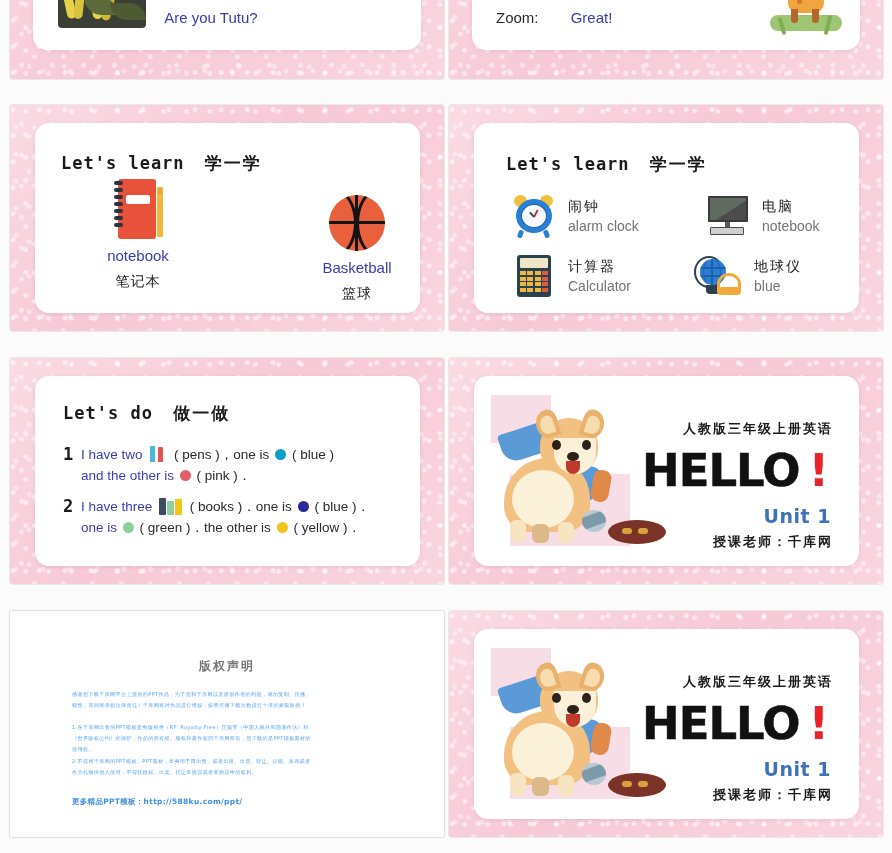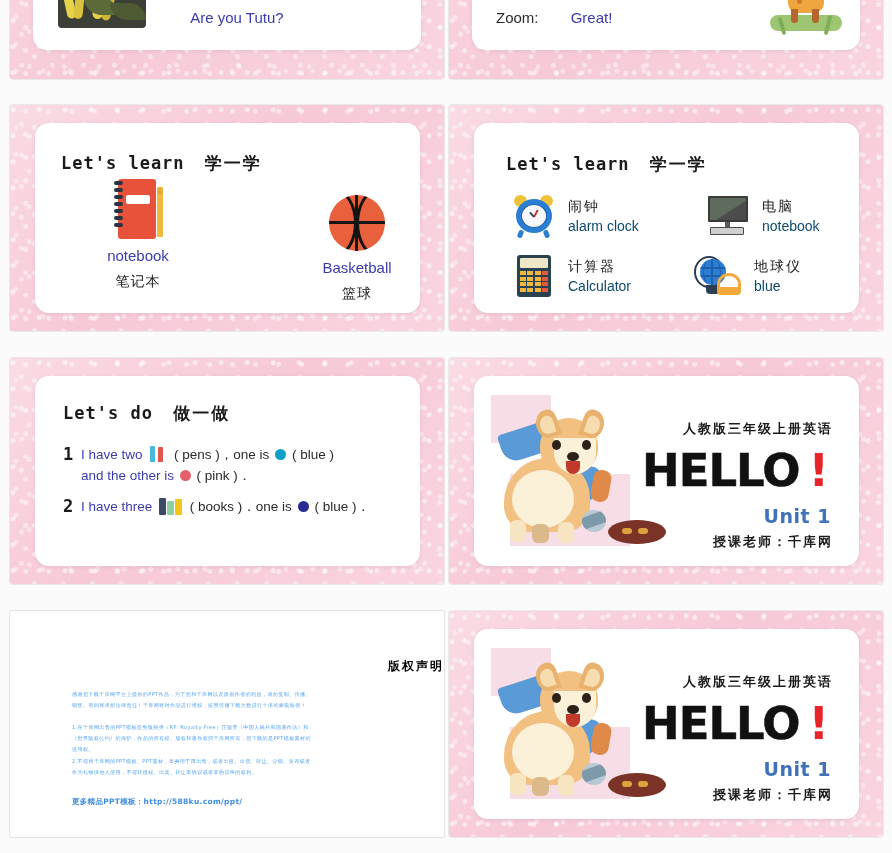--- a/index.html
+++ b/index.html
@@ -61,21 +61,21 @@
   .ll-col { position: absolute; text-align: center; width: 120px; }
   .ll-icon { height: 62px; display: flex; align-items: flex-end; justify-content: center; }
   .ll-en { margin-top: 8px; font-size: 15px; color: #3b3bb0; white-space: nowrap; }
   .ll-cn { margin-top: 9px; font-size: 14px; color: #222; font-family: "DejaVu Sans", sans-serif; letter-spacing: 1px; }
 
   
   .lr-item { position: absolute; display: flex; align-items: center; gap: 10px; }
   .lr-ico { width: 48px; height: 46px; display: flex; align-items: center; justify-content: center; }
   .lr-txt { line-height: 1.45; }
   .lr-cn { font-size: 14px; color: #1d1d1d; font-family: "DejaVu Sans", sans-serif; letter-spacing: 2px; }
-  .lr-en { font-size: 14px; color: #0c4a6e; white-space: nowrap; }
+  .lr-en { font-size: 14px; color: #737373; white-space: nowrap; }
 
   
   .do-item { position: absolute; width: 350px; }
   .do-num {
     position: absolute; left: 0; top: 0;
     font-size: 17px; font-weight: 700; color: #1b1b1b;
     font-family: "DejaVu Sans Mono", monospace;
   }
   .do-lines { margin-left: 18px; }
   .do-line { font-size: 13.5px; color: #3b3bb0; line-height: 21px; white-space: nowrap; }
@@ -98,38 +98,38 @@
     font-size: 45px; letter-spacing: -1px; color: #111; line-height: 1;
     -webkit-text-stroke: 0.5px #111;
   }
   .hello-bang { position: absolute; font-family: "DejaVu Sans", sans-serif; font-weight: 700; font-size: 45px; color: #e8232a; line-height: 1; }
   .hello-unit { position: absolute; font-family: "DejaVu Sans", sans-serif; font-weight: 700; font-size: 19px; color: #3f72b8; letter-spacing: .5px; }
   .hello-teacher { position: absolute; font-family: "DejaVu Sans", sans-serif; font-weight: 700; font-size: 13px; color: #1a1a1a; letter-spacing: 2px; white-space: nowrap; }
   .pinkblock { position: absolute; background: #f7dde6; }
 
   
   .cr-title {
-    position: absolute; width: 100%; text-align: right;
+    position: absolute; width: 100%; text-align: center;
     font-family: Liberation Sans, sans-serif; font-weight: 700;
-    font-size: 12px; color: #000000; letter-spacing: 2px;
+    font-size: 12px; color: #737373; letter-spacing: 2px;
   }
   .cr-p { position: absolute; font-family: "DejaVu Sans", sans-serif; font-size: 5.1px; color: #5aa6ef; line-height: 10.5px; letter-spacing: .35px; }
   .cr-link { position: absolute; font-family: "DejaVu Sans", sans-serif; font-weight: 700; font-size: 7.5px; color: #3f8ee0; letter-spacing: .3px; }
 </style>
 </head>
 <body>
 
 <div id="board">
 
   <div class="slide pink" style="left:10px; top:-140px; width:434px; height:219px; border-radius:3px;">
     <div class="inner" style="left:23px; top:15px; width:388px; height:175px;">
 
       <div class="dlg-row" style="left:88px; top:134px;">
         <span class="dlg-name blue">Zip:</span>
-        <span class="dlg-text" style="margin-left:40px;">Are you Tutu?</span>
+        <span class="dlg-text" style="margin-left:14px;">Are you Tutu?</span>
       </div>
 
       <div style="position:absolute; left:25px; top:108px; width:88px; height:45px; overflow:hidden;">
         <div style="position:absolute;left:0;top:-30px;width:88px;height:75px;background:#3c3f36;border-radius:4px;"></div>
         <div style="position:absolute;left:5px;top:-12px;width:9px;height:48px;background:#e8d24a;border-radius:5px;transform:rotate(-12deg);"></div>
         <div style="position:absolute;left:18px;top:-18px;width:9px;height:54px;background:#d8c23e;border-radius:5px;transform:rotate(6deg);"></div>
         <div style="position:absolute;left:33px;top:-20px;width:10px;height:56px;background:#e8d24a;border-radius:5px;transform:rotate(-4deg);"></div>
         <div style="position:absolute;left:48px;top:-8px;width:9px;height:46px;background:#cbb637;border-radius:5px;transform:rotate(14deg);"></div>
         <div style="position:absolute;left:26px;top:14px;width:34px;height:18px;background:#5d6b3a;border-radius:0 18px 0 18px;"></div>
         <div style="position:absolute;left:52px;top:20px;width:36px;height:17px;background:#4d5a32;border-radius:0 18px 0 18px;"></div>
@@ -337,20 +337,27 @@
           <div class="do-line">
             <span>I have three</span>
             <span class="books">
               <span class="bk" style="left:0;width:7px;height:17px;background:#3e4a63;"></span>
               <span class="bk" style="left:8px;width:7px;height:14px;background:#8fcf9e;"></span>
               <span class="bk" style="left:16px;width:7px;height:16px;background:#f2c518;"></span>
             </span>
             <span class="paren">( books )．one is</span>
             <span class="dot" style="background:#2b2b96;"></span>
             <span class="paren">( blue )．</span>
+          </div>
+          <div class="do-line">
+            <span>one is</span>
+            <span class="dot" style="background:#8fcf9e;"></span>
+            <span class="paren">( green )．the other is</span>
+            <span class="dot" style="background:#f2c518;"></span>
+            <span class="paren">( yellow )．</span>
           </div>
         </div>
       </div>
     </div>
   </div>
 
   <div class="slide pink" style="left:449px; top:358px; width:434px; height:226px; border-radius:3px;">
     <div class="inner" style="left:25px; top:18px; width:385px; height:190px; overflow:hidden;">
 
       <div class="pinkblock" style="left:17px; top:19px; width:60px; height:48px;"></div>

